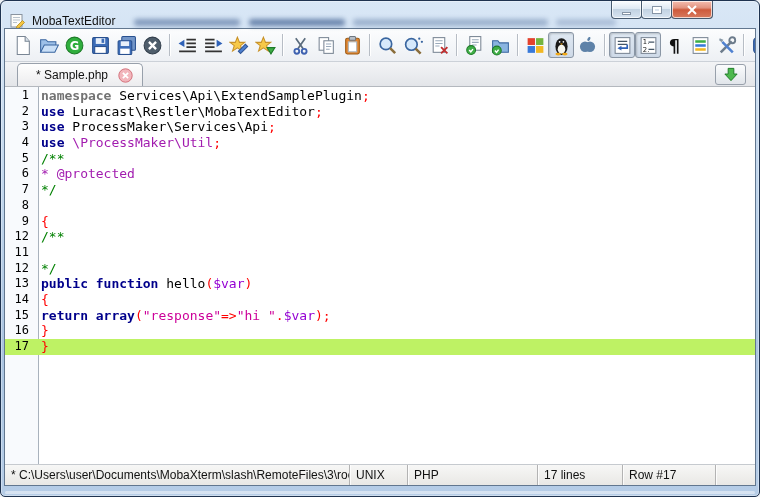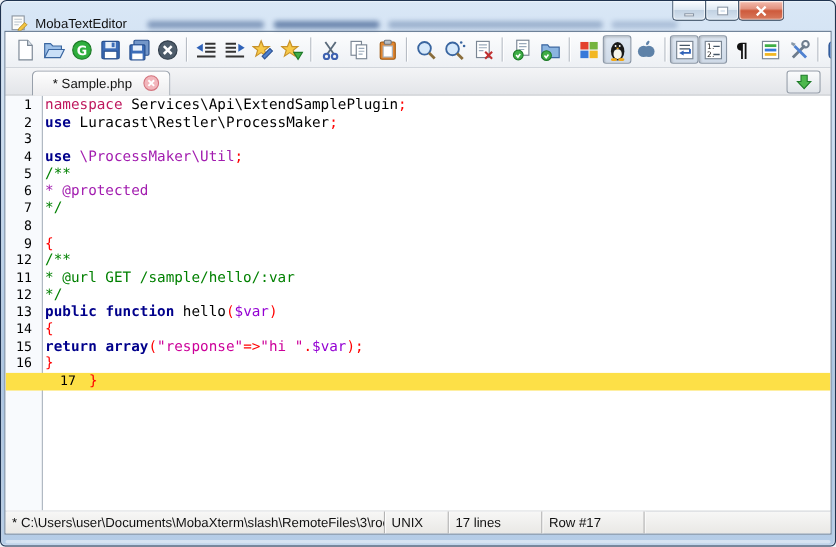--- a/index.html
+++ b/index.html
@@ -41,21 +41,21 @@
   
   .toolbar{height:33px;flex:none;background:linear-gradient(#fcfdfe,#edf0f4);
     border-bottom:1px solid #ccd1d8;display:flex;align-items:center;padding-left:4px;}
   .tool-btn{width:26px;height:26px;display:flex;align-items:center;justify-content:center;
     border:1px solid transparent;border-radius:3px;flex:none;cursor:pointer;}
   .tool-btn.pressed{border:1px solid #8a96a5;background:linear-gradient(#dfe8f2,#cfdae8);
     box-shadow:inset 1px 1px 2px rgba(0,0,0,.18);}
   .tool-sep{width:1px;height:22px;background:#b7bdc5;box-shadow:1px 0 0 #fff;margin:0 4px;flex:none;}
   
   .tabbar{height:25px;flex:none;background:linear-gradient(#f3f4f6,#e3e5e9);
-    border-bottom:1px solid #b4b8be;display:flex;align-items:center;padding-left:24px;position:relative;}
+    border-bottom:1px solid #b4b8be;display:flex;align-items:flex-start;padding-left:12px;position:relative;}
   .tab{height:23px;display:flex;align-items:center;gap:10px;padding:0 9px 0 18px;
     border:1px solid #98a0ab;border-bottom:none;border-radius:5px 5px 0 0;
     background:linear-gradient(#fefefe,#ececee);font-size:12px;color:#111;position:relative;top:1px;cursor:pointer;}
   .tab-scroll{position:absolute;right:9px;top:2px;width:31px;height:21px;border:1px solid #98a0ab;border-radius:3px;
     background:linear-gradient(#fbfcfd,#e1e5ea);display:flex;align-items:center;justify-content:center;cursor:pointer;}
   
   .editor{flex:1;position:relative;background:#fff;overflow:hidden;
     font-family:"DejaVu Sans Mono",monospace;font-size:13px;}
   .gutter-bg{position:absolute;left:0;top:0;bottom:0;width:34px;background:#f8fafd;border-right:1px solid #a9b2bd;}
   .code-rows{position:relative;padding-top:1px;}
@@ -325,43 +325,44 @@
       <div class="tab-scroll">
         <svg width="18" height="17" viewBox="0 0 18 18">
             <polygon points="9,15.5 2.5,8.5 6,8.5 6,2.5 12,2.5 12,8.5 15.5,8.5" fill="#4db84d" stroke="#1d7a28"></polygon>
           </svg>
       </div>
     </div>
 
     <div class="editor">
       <div class="gutter-bg"></div>
       <div class="code-rows">
-          <div class="code-row"><span class="ln">1</span><span class="ct"><span style="color: #be185d; font-weight: normal;">namespace</span><span style="color: rgb(0, 0, 0); font-weight: normal;"> Services\Api\ExtendSamplePlugin</span><span style="color: rgb(255, 0, 0); font-weight: normal;">;</span></span></div>
-          <div class="code-row"><span class="ln">2</span><span class="ct"><span style="color: rgb(0, 0, 139); font-weight: bold;">use</span><span style="color: rgb(0, 0, 0); font-weight: normal;"> Luracast\Restler\ProcessMaker</span><span style="color: rgb(255, 0, 0); font-weight: normal;">;</span></span></div>
-          <div class="code-row"><span class="ln">3</span></div>
+          <div class="code-row"><span class="ln">1</span><span class="ct"><span style="color: #737373; font-weight: bold;">namespace</span><span style="color: rgb(0, 0, 0); font-weight: normal;"> Services\Api\ExtendSamplePlugin</span><span style="color: rgb(255, 0, 0); font-weight: normal;">;</span></span></div>
+          <div class="code-row"><span class="ln">2</span><span class="ct"><span style="color: rgb(0, 0, 139); font-weight: bold;">use</span><span style="color: rgb(0, 0, 0); font-weight: normal;"> Luracast\Restler\MobaTextEditor</span><span style="color: rgb(255, 0, 0); font-weight: normal;">;</span></span></div>
+          <div class="code-row"><span class="ln">3</span><span class="ct"><span style="color: rgb(0, 0, 139); font-weight: bold;">use</span><span style="color: rgb(0, 0, 0); font-weight: normal;"> ProcessMaker\Services\Api</span><span style="color: rgb(255, 0, 0); font-weight: normal;">;</span></span></div>
           <div class="code-row"><span class="ln">4</span><span class="ct"><span style="color: rgb(0, 0, 139); font-weight: bold;">use</span><span style="color: #a21caf; font-weight: normal;"> \ProcessMaker\Util</span><span style="color: rgb(255, 0, 0); font-weight: normal;">;</span></span></div>
           <div class="code-row"><span class="ln">5</span><span class="ct"><span style="color: rgb(0, 128, 0); font-weight: normal;">/**</span></span></div>
           <div class="code-row"><span class="ln">6</span><span class="ct"><span style="color: #a21caf; font-weight: normal;">* @protected</span></span></div>
           <div class="code-row"><span class="ln">7</span><span class="ct"><span style="color: rgb(0, 128, 0); font-weight: normal;">*/</span></span></div>
           <div class="code-row"><span class="ln">8</span></div>
           <div class="code-row"><span class="ln">9</span><span class="ct"><span style="color: rgb(255, 0, 0); font-weight: normal;">{</span></span></div>
           <div class="code-row"><span class="ln">12</span><span class="ct"><span style="color: rgb(0, 128, 0); font-weight: normal;">/**</span></span></div>
-          <div class="code-row"><span class="ln">11</span><span class="ct"><span style="color: rgb(0, 128, 0); font-weight: normal;">* @url GET /sample/hello/:var</span></span></div>
+          <div class="code-row"><span class="ln">11</span></div>
           <div class="code-row"><span class="ln">12</span><span class="ct"><span style="color: rgb(0, 128, 0); font-weight: normal;">*/</span></span></div>
           <div class="code-row"><span class="ln">13</span><span class="ct"><span style="color: rgb(0, 0, 139); font-weight: bold;">public</span><span style="color: rgb(0, 0, 0); font-weight: normal;"> </span><span style="color: rgb(0, 0, 139); font-weight: bold;">function</span><span style="color: rgb(0, 0, 0); font-weight: normal;"> hello</span><span style="color: rgb(255, 0, 0); font-weight: normal;">(</span><span style="color: rgb(148, 0, 211); font-weight: normal;">$var</span><span style="color: rgb(255, 0, 0); font-weight: normal;">)</span></span></div>
           <div class="code-row"><span class="ln">14</span><span class="ct"><span style="color: rgb(255, 0, 0); font-weight: normal;">{</span></span></div>
           <div class="code-row"><span class="ln">15</span><span class="ct"><span style="color: rgb(0, 0, 139); font-weight: bold;">return</span><span style="color: rgb(0, 0, 0); font-weight: normal;"> </span><span style="color: rgb(0, 0, 139); font-weight: bold;">array</span><span style="color: rgb(255, 0, 0); font-weight: normal;">(</span><span style="color: rgb(204, 0, 153); font-weight: normal;">"response"</span><span style="color: rgb(255, 0, 0); font-weight: normal;">=&gt;</span><span style="color: rgb(204, 0, 153); font-weight: normal;">"hi "</span><span style="color: rgb(255, 0, 0); font-weight: normal;">.</span><span style="color: rgb(148, 0, 211); font-weight: normal;">$var</span><span style="color: rgb(255, 0, 0); font-weight: normal;">);</span></span></div>
           <div class="code-row"><span class="ln">16</span><span class="ct"><span style="color: rgb(255, 0, 0); font-weight: normal;">}</span></span></div>
-          <div class="code-row" style="background: #fde047; padding-left: 40px;"><span class="ln">17</span><span class="ct"><span style="color: rgb(255, 0, 0); font-weight: normal;">}</span></span></div>
+          <div class="code-row" style="background: #bef264;"><span class="ln">17</span><span class="ct"><span style="color: rgb(255, 0, 0); font-weight: normal;">}</span></span></div>
         </div>
     </div>
 
     <div class="statusbar">
       <div class="sb sb-path">* C:\Users\user\Documents\MobaXterm\slash\RemoteFiles\3\root@</div>
       <div class="sb sb-format">UNIX</div>
+      <div class="sb sb-syntax">PHP</div>
       <div class="sb sb-lines">17 lines</div>
       <div class="sb sb-row">Row #17</div>
       <div class="sb sb-col">Col #</div>
     </div>
   </div>
 
   <div class="bottom-shine"></div>
 </div>
 
 </body></html>

